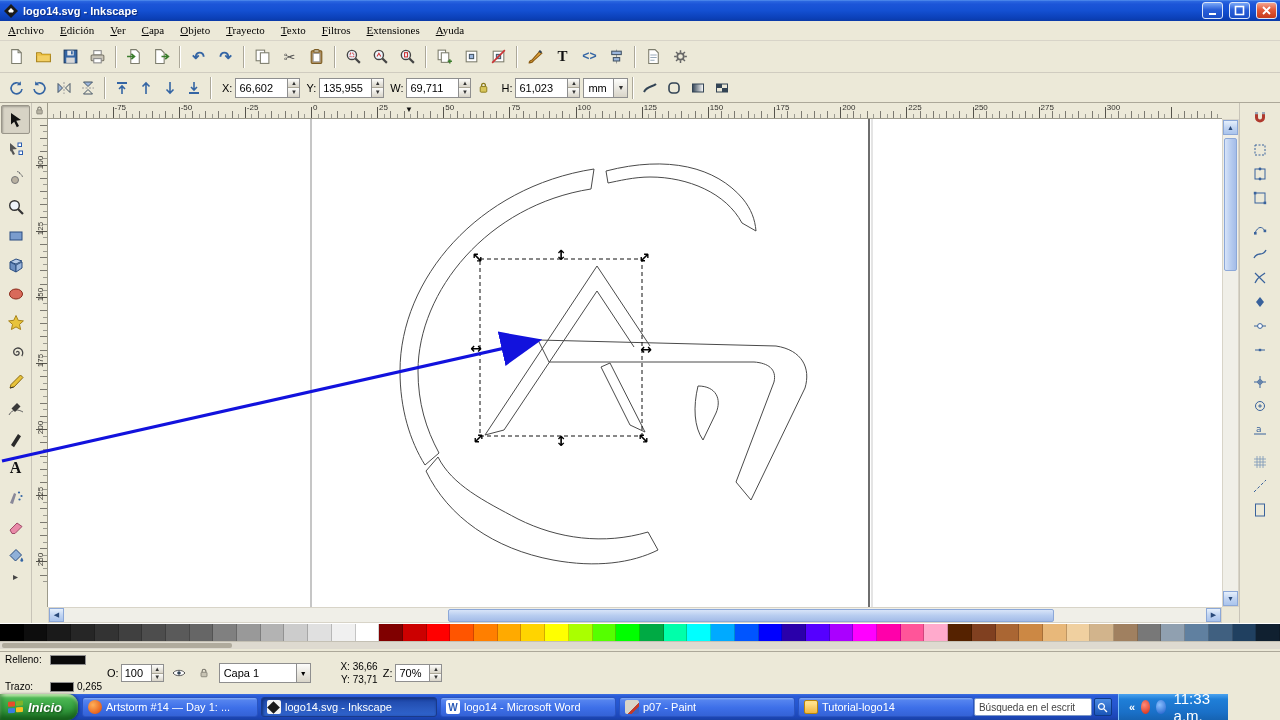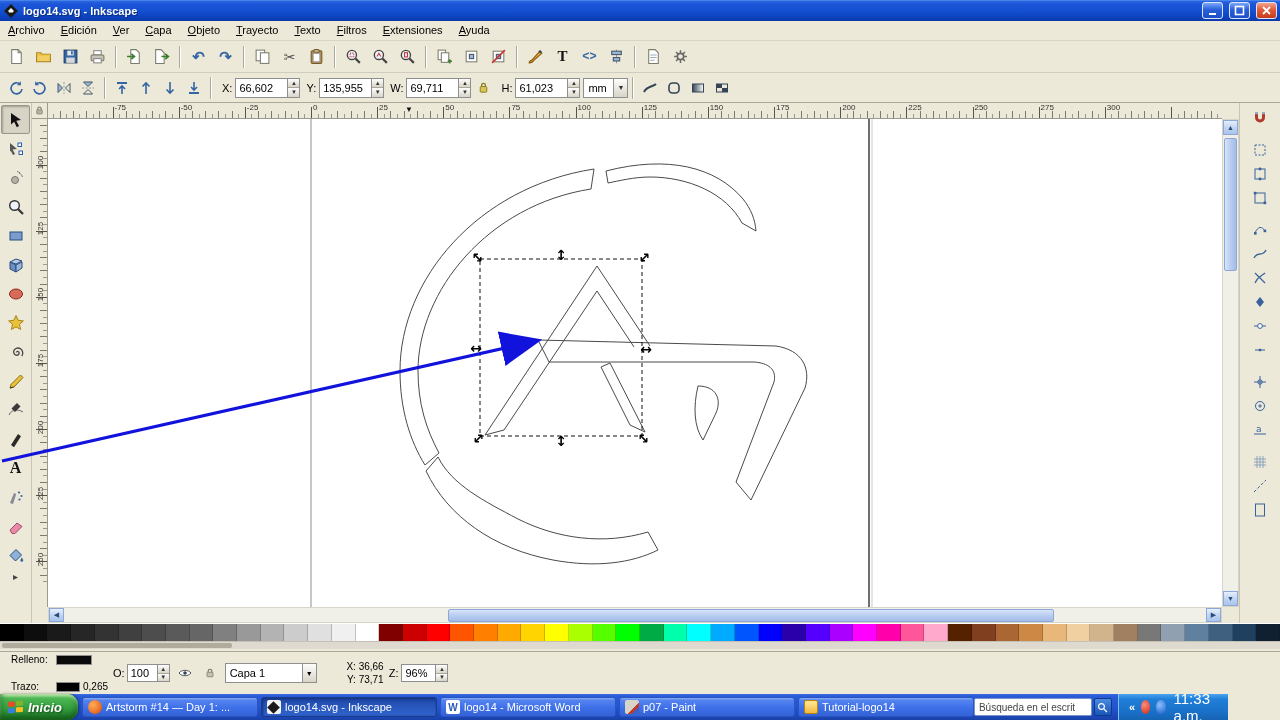--- a/index.html
+++ b/index.html
@@ -10,21 +10,21 @@
 
 .titlebar{position:absolute;left:0;top:0;width:1280px;height:21px;display:flex;align-items:center;gap:4px;padding:0 3px;
  background:linear-gradient(180deg,#5a96f0 0%,#2a66e0 6%,#1c55d8 20%,#1450d2 50%,#0c41ba 84%,#0a3aa8 100%);}
 .title-text{flex:1;color:#fff;font-weight:bold;font-size:11px;text-shadow:1px 1px 1px #0a2a7a;white-space:nowrap;}
 .win-btn{width:21px;height:17px;margin-left:2px;border-radius:3px;border:1px solid #dce6f8;display:flex;align-items:center;justify-content:center;}
 .btn-min,.btn-max{background:linear-gradient(180deg,#7aa8f8,#2a5fd8 45%,#1a4ec8);}
 .btn-close{background:linear-gradient(180deg,#f2a490,#e25a3a 45%,#c63a1a);}
 
 
 .menubar{position:absolute;left:0;top:21px;width:1280px;height:20px;background:#ECE9D8;display:flex;align-items:stretch;border-bottom:1px solid #d8d4c8;}
-.menu-item{padding:3px 8px 0 8px;cursor:default;}
+.menu-item{padding:3px 8px 0 8px;cursor:default;font-family:Liberation Serif, serif;}
 .menu-item u{text-decoration:underline;}
 
 
 .toolbar1{position:absolute;left:0;top:41px;width:1280px;height:32px;background:#ECE9D8;display:flex;align-items:center;padding-left:3px;border-bottom:1px solid #d0ccc0;}
 .toolbar2{position:absolute;left:0;top:73px;width:1280px;height:30px;background:#ECE9D8;display:flex;align-items:center;padding-left:4px;border-bottom:1px solid #aca899;}
 .tb{width:27px;height:27px;display:flex;align-items:center;justify-content:center;border:1px solid transparent;border-radius:2px;}
 .tb2{width:24px;height:24px;display:flex;align-items:center;justify-content:center;border:1px solid transparent;border-radius:2px;}
 .sep{width:2px;height:22px;border-left:1px solid #aca899;border-right:1px solid #fff;margin:0 4px;}
 .glyph{font-size:15px;font-weight:bold;color:#3465a4;line-height:1;}
 .glyph-dark{font-size:14px;color:#555;line-height:1;}
@@ -88,21 +88,21 @@
 
 
 .palette-wrap{position:absolute;left:0;top:623px;width:1280px;height:28px;background:#ECE9D8;border-top:1px solid #fff;}
 .palette{display:flex;height:17px;width:100%;}
 .swatch{flex:1;border-right:1px solid rgba(0,0,0,.18);}
 .palette-scroll{position:relative;height:8px;background:#dedad0;border-top:1px solid #c4c0b4;}
 .palette-scroll .pthumb{position:absolute;left:2px;top:1px;width:230px;height:5px;background:#b0ab9d;border-radius:2px;}
 
 
 .statusbar{position:absolute;left:0;top:651px;width:1280px;height:43px;background:#ECE9D8;border-top:1px solid #aca899;display:flex;align-items:center;gap:5px;padding:0 5px;}
-.fs-block{display:flex;flex-direction:column;gap:12px;font-size:10px;margin-left:6px;}
+.fs-block{display:flex;flex-direction:column;gap:12px;font-size:10px;}
 .fs-row{display:flex;align-items:center;gap:3px;height:15px;}
 .fs-label{width:42px;}
 .fs-swatch{width:36px;height:10px;border:1px solid #8f8f8f;box-shadow:inset 1px 1px 1px rgba(0,0,0,.3);}
 .o-block{display:flex;align-items:center;gap:2px;}
 .o-field{display:flex;height:18px;}
 .o-field .val{width:30px;background:#fff;border:1px solid #8f8f8f;border-right:none;display:flex;align-items:center;padding-left:3px;}
 .mini-btn{width:20px;height:20px;display:flex;align-items:center;justify-content:center;}
 .layer-select{display:flex;height:20px;width:92px;}
 .layer-select .val{flex:1;background:#fff;border:1px solid #8f8f8f;border-right:none;display:flex;align-items:center;padding-left:4px;}
 .layer-select .arrow{width:15px;display:flex;align-items:center;justify-content:center;font-size:7px;background:linear-gradient(180deg,#fdfdfb,#d8d4c8);border:1px solid #8f8f8f;}
@@ -828,21 +828,21 @@
       <div class="val">Capa 1</div>
       <div class="arrow">▼</div>
     </div>
   <div class="xy-block">
     <div><span>X:</span> <span>36,66</span></div>
     <div><span>Y:</span> <span>73,71</span></div>
   </div>
   <div class="z-block">
     <span>Z:</span>
     <div class="z-field">
-        <div class="val">96%</div>
+        <div class="val">70%</div>
         <div class="spin">
           <span>▲</span>
           <span>▼</span>
         </div>
       </div>
   </div>
 </div>
 
 <div class="taskbar">
   <div class="start-btn">

